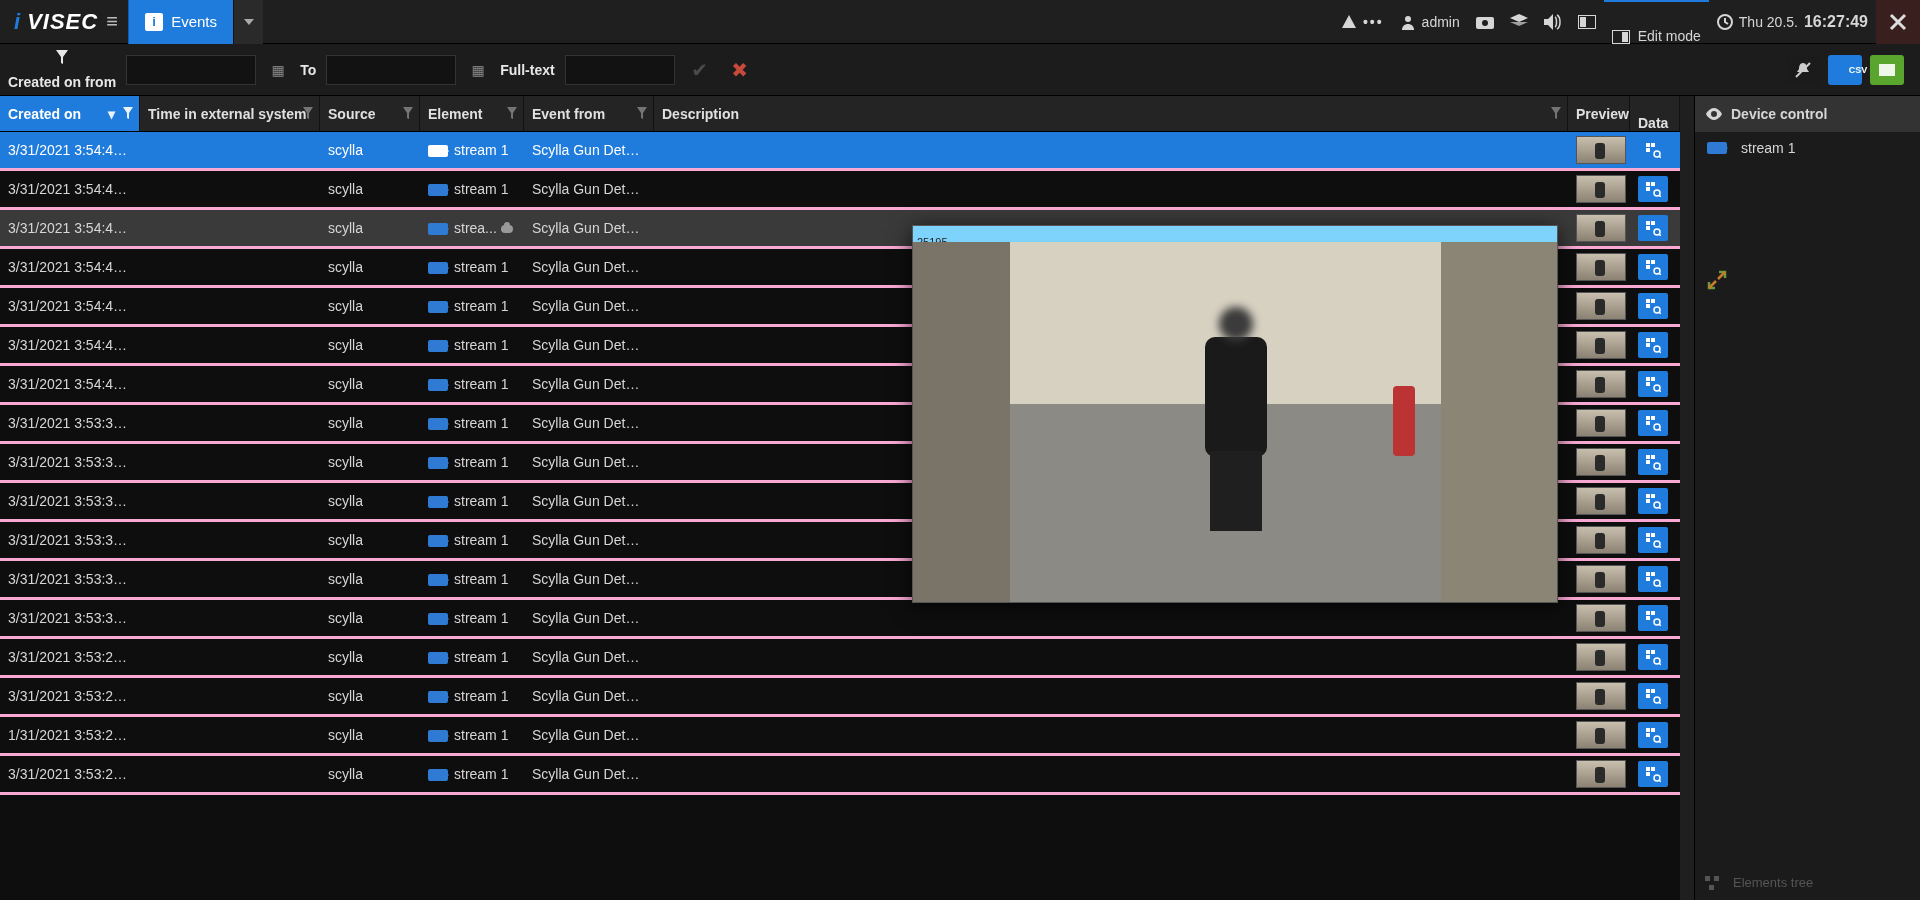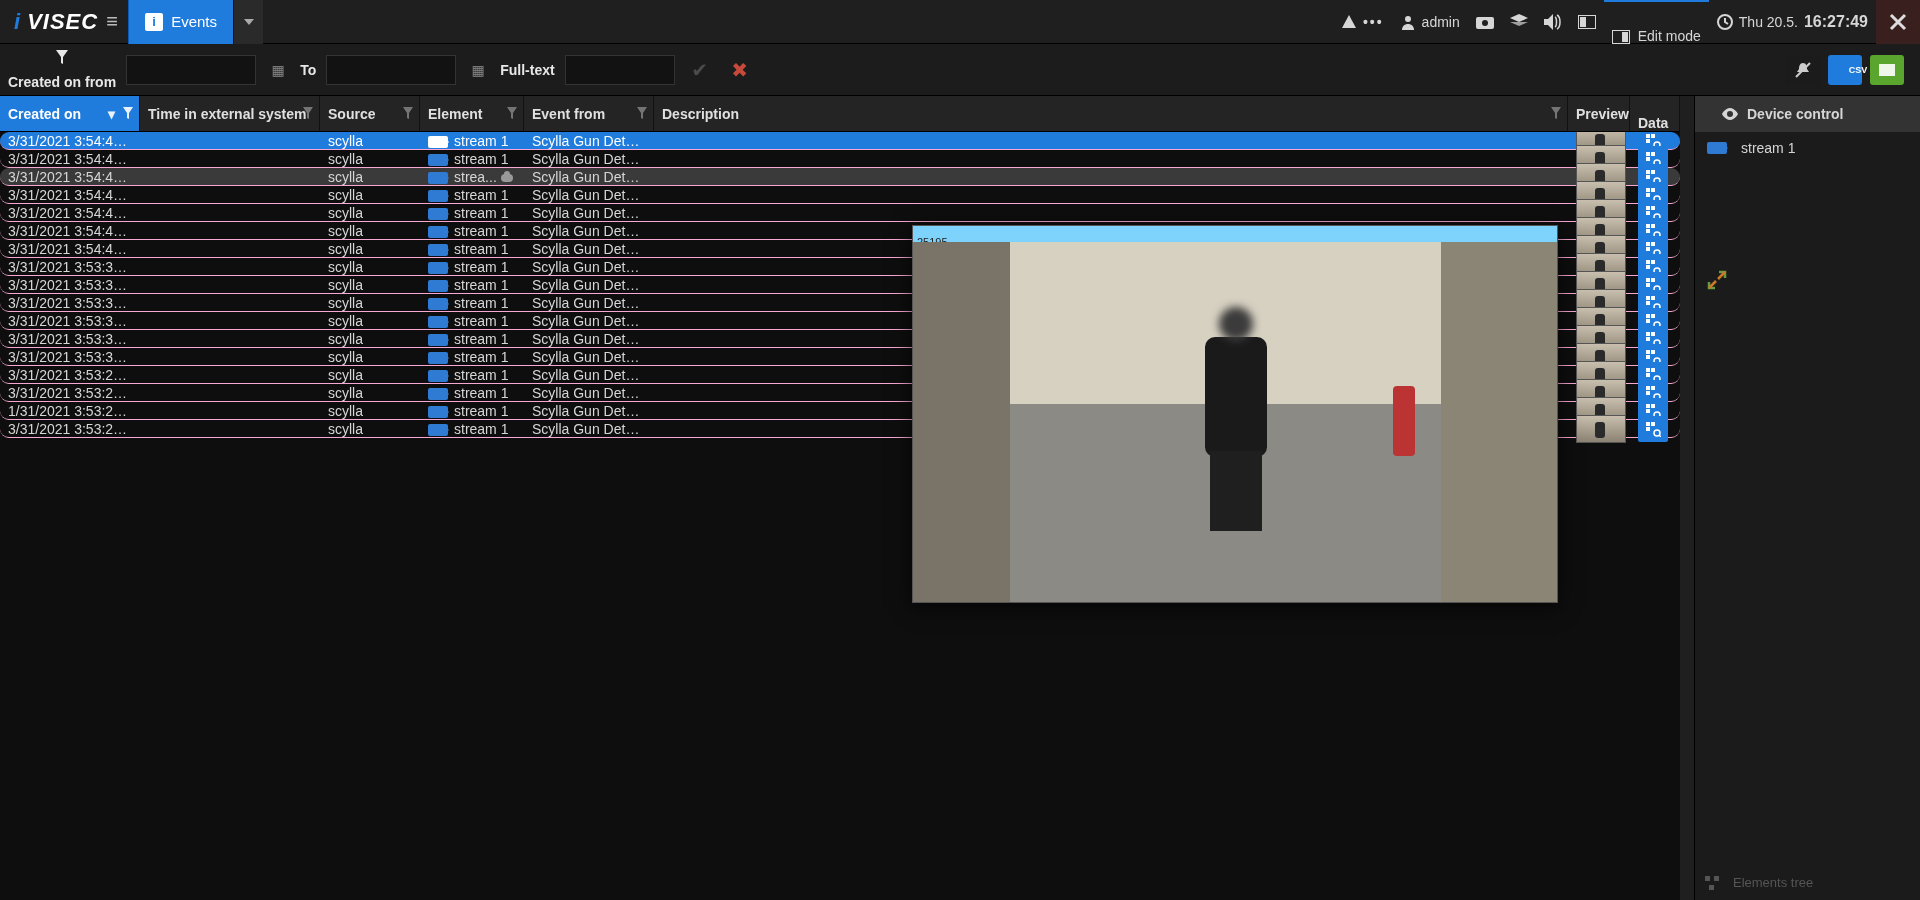--- a/index.html
+++ b/index.html
@@ -55,38 +55,38 @@
   .thead { display:flex; height:36px; background:#242424; border-bottom:1px solid #000;}
   .th { display:flex; align-items:center; padding:0 8px; color:#e0e0e0; font-weight:600; border-right:1px solid #111; position:relative;}
   .th .fic { position:absolute; right:6px; opacity:.6;}
   .th.created { background:#1f7cdd; color:#fff;}
   .th.created .fic, .th.created .sic { opacity:.9;}
   .col-created{width:140px;} .col-ext{width:180px;} .col-src{width:100px;}
   .col-el{width:104px;} .col-type{width:130px;} .col-desc{flex:1;}
   .col-prev{width:62px;} .col-data{width:50px;align-items:flex-end;}
 
   .tbody{ flex:1; overflow-y:auto; }
-  .tr { display:flex; height:18px; align-items:center; border-bottom:1px solid #f9a8d4;border-radius:10px; }
+  .tr { display:flex; height:39px; align-items:center; border-bottom:3px solid #f9a8d4; }
   .tr.sel{ background:#1f7cdd; color:#fff;}
   .tr.hov{ background:#3a3a3a;}
   .td{ padding:0 8px; overflow:hidden; white-space:nowrap; text-overflow:ellipsis; }
   .cam-ic{ display:inline-block; width:20px;height:12px;background:#2f7bd3;border-radius:2px;margin-right:6px;vertical-align:middle;position:relative;}
   .cam-ic::after{content:"";position:absolute;right:-5px;top:2px;border:4px solid transparent;border-left-color:#2f7bd3;}
   .tr.sel .cam-ic{background:#fff;}
   .tr.sel .cam-ic::after{border-left-color:#fff;}
   .prev-th{ width:50px;height:28px;background:linear-gradient(#c8bfae,#8b8273);border:1px solid #555; position:relative;}
   .prev-th::before{content:"";position:absolute;left:18px;top:6px;width:10px;height:16px;background:#2a2a2a;border-radius:3px;}
   .data-ic { width:30px;height:26px;background:#1f7cdd;border-radius:2px;display:flex;align-items:center;justify-content:center;}
   .data-ic svg{fill:#fff;}
 
   .scrollbar { width:14px; background:#1f1f1f;}
 
   
   .rightpanel { width:226px; background:#1b1b1b; border-left:1px solid #000; display:flex; flex-direction:column;}
-  .rp-head{ height:36px; background:#333; display:flex;align-items:center;gap:8px;padding:0 26px;font-weight:600;}
+  .rp-head{ height:36px; background:#333; display:flex;align-items:center;gap:8px;padding:0 10px;font-weight:600;}
   .rp-item{ padding:8px 12px; display:flex; align-items:center; gap:8px; }
   .rp-expand{ padding:6px 12px;}
   .rp-below { margin-top:auto; padding:10px; color:#555; font-size:13px; display:flex; align-items:center; gap:14px;}
 
   
   .preview-float {
     position:absolute; left:912px; top:225px; width:646px; height:378px;
     background:#000; border:1px solid #555; box-shadow:0 4px 20px rgba(0,0,0,.7); z-index:50;
   }
   .preview-float .bar{height:16px;background:#7dd3fc;color:#222;font-size:11px;padding:8px 4px;line-height:16px;}

